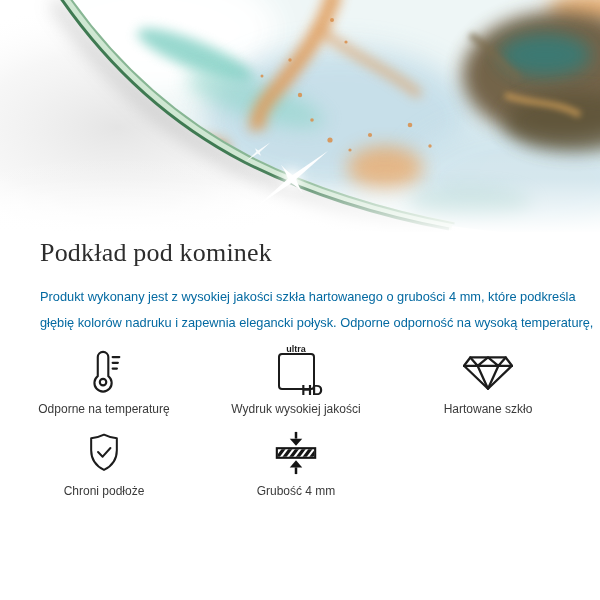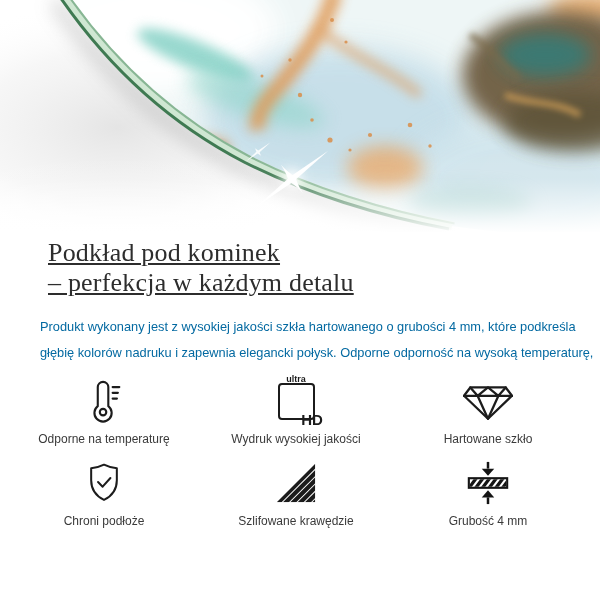--- a/index.html
+++ b/index.html
@@ -4,24 +4,24 @@
 <style>
   html,body{margin:0;padding:0;}
   body{
     width:600px;height:600px;overflow:hidden;background:#ffffff;
     font-family:"Liberation Sans","DejaVu Sans",sans-serif;
     -webkit-font-smoothing:antialiased;
   }
   .hero{width:600px;height:232px;display:block;}
   .content{padding:0 40px;}
   .title{
-    margin:6px 0 0 8px;
+    margin:6px 0 0 0;
     font-family:"Liberation Serif","DejaVu Serif",serif;
     font-weight:400;
-    font-size:26px;line-height:30px;color:#2d2d2d;letter-spacing:.2px;text-decoration:underline;
+    font-size:26px;line-height:30px;color:#2d2d2d;letter-spacing:.2px;
   }
   .title span{display:block;}
   .desc{margin:16px 0 0 0;font-size:12.8px;line-height:26px;color:#0369a1;}
   .desc span{display:block;white-space:nowrap;}
   .features{
     margin-top:12px;
     display:grid;grid-template-columns:repeat(3,1fr);
     row-gap:14px;padding:0 16px 0 8px;
   }
   .feature{display:flex;flex-direction:column;align-items:center;}
@@ -126,21 +126,20 @@
     </g>
     <g transform="translate(258,152) rotate(-38) scale(0.4)">
       <polygon points="40,0 3,2.8 0,12 -3,2.8 -40,0 -3,-2.8 0,-12 3,-2.8" fill="#ffffff" opacity="0.85"></polygon>
     </g>
   </g>
 </svg>
 
 <div class="content">
   <h1 class="title">
     <span>Podkład pod kominek</span>
-    <span>– perfekcja w każdym detalu</span>
   </h1>
 
   <p class="desc">
     <span>Produkt wykonany jest z wysokiej jakości szkła hartowanego o grubości 4 mm, które podkreśla</span>
     <span>głębię kolorów nadruku i zapewnia elegancki połysk. Odporne odporność na wysoką temperaturę,</span>
   </p>
 </div>
 
 <div class="features">
 
@@ -178,40 +177,20 @@
   <div class="feature">
     <div class="icon-box">
       <svg width="44" height="44" viewBox="0 0 48 48">
         <path class="ic" d="M24 4 C29 6.5 33.5 7.5 38 8 V21 C38 31 32 38.5 24 42.5 C16 38.5 10 31 10 21 V8 C14.5 7.5 19 6.5 24 4 Z"></path>
         <path class="ic" stroke-width="2.6" d="M17.5 23 L22.5 28 L31 18.5"></path>
       </svg>
     </div>
     <div class="feature-label">Chroni podłoże</div>
   </div>
 
-  <div class="feature">
-    <div class="icon-box">
-      <svg width="44" height="44" viewBox="0 0 48 48">
-        <defs>
-            <clipPath id="triClip">
-              <path d="M3 45 L45 3 L45 45 Z"></path>
-            </clipPath>
-          </defs>
-        <g clip-path="url(#triClip)" stroke="#1b1b1b" stroke-width="4.6">
-          <path d="M1 49 L49 1"></path>
-            <path d="M9 49 L49 9"></path>
-            <path d="M17 49 L49 17"></path>
-          <path d="M25 49 L49 25"></path>
-            <path d="M33 49 L49 33"></path>
-            <path d="M41 49 L49 41"></path>
-        </g>
-      </svg>
-    </div>
-    <div class="feature-label">Szlifowane krawędzie</div>
-  </div>
 
   <div class="feature">
     <div class="icon-box">
       <svg width="46" height="46" viewBox="0 0 48 48">
         <defs>
             <clipPath id="barClip">
               <rect x="5.2" y="20.2" width="37.6" height="7.6"></rect>
             </clipPath>
           </defs>
         <rect x="4" y="19" width="40" height="10" fill="#ffffff" stroke="#141414" stroke-width="2.2"></rect>

